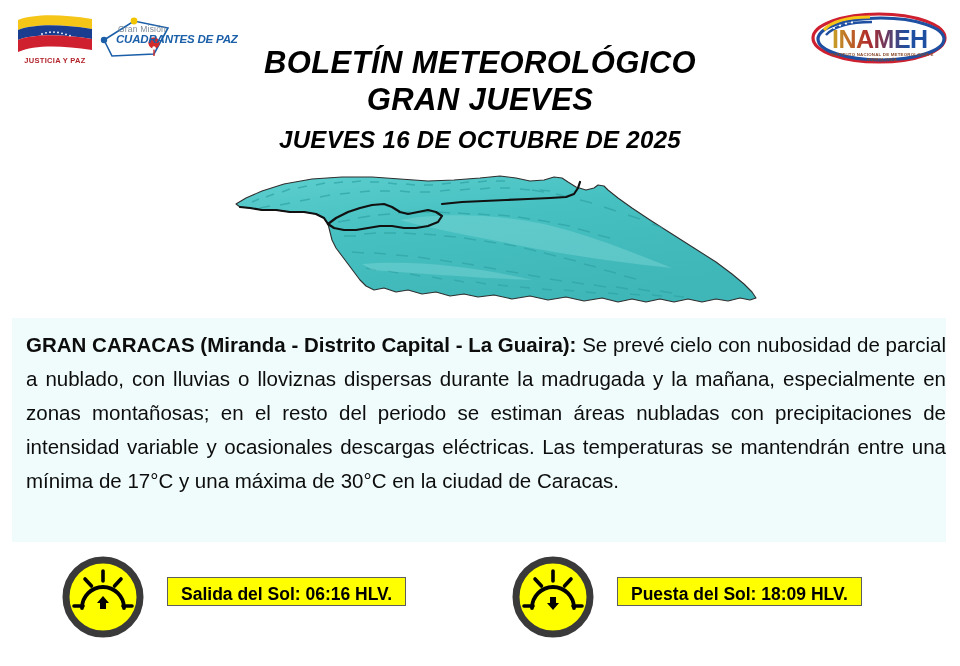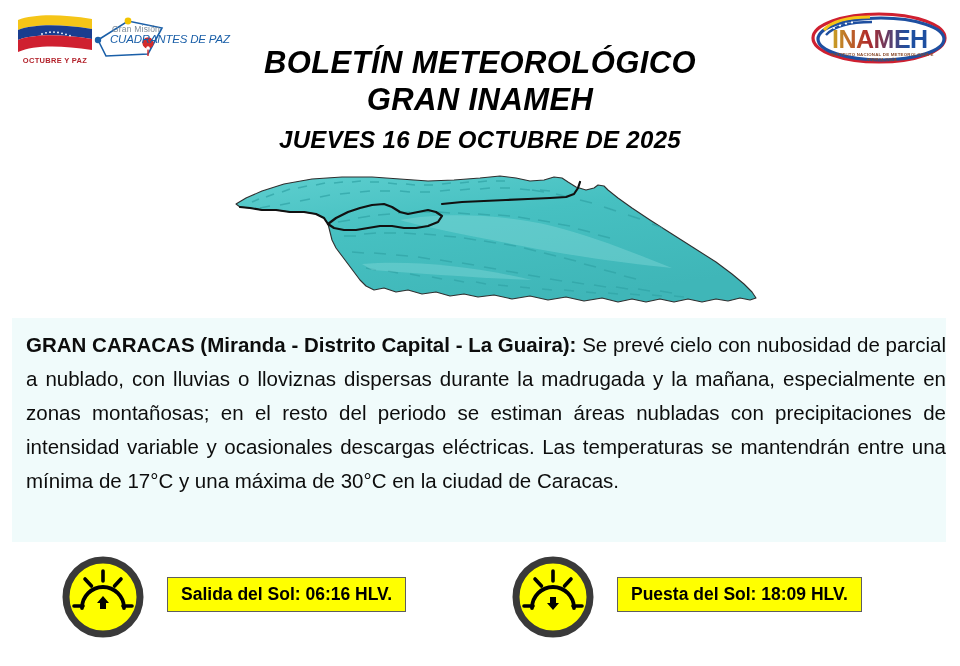--- a/index.html
+++ b/index.html
@@ -43,40 +43,40 @@
     width: 82px;
     text-align: center;
     font-size: 7.5px;
     font-weight: bold;
     letter-spacing: .3px;
     color: #b3232c;
     font-family: "Liberation Sans", sans-serif;
   }
   .cuadrantes {
     position: absolute;
-    left: 72px;
+    left: 78px;
     top: 2px;
     width: 104px;
     height: 56px;
   }
   .cuad-top {
     position: absolute;
     left: 28px;
     top: 10px;
     font-size: 8.5px;
     color: #7d8a96;
     font-family: "Liberation Sans", sans-serif;
     letter-spacing: .2px;
   }
   .cuad-main {
     position: absolute;
     left: 26px;
     top: 19px;
     font-size: 11.5px;
-    font-weight: normal;
+    font-weight: bold;
     font-style: italic;
     color: #1a5fa8;
     letter-spacing: -.2px;
     font-family: "Liberation Sans", sans-serif;
     white-space: nowrap;
   }
 
   .logo-right {
     position: absolute;
     right: 10px;
@@ -187,21 +187,21 @@
     height: 82px;
   }
   .sun-icon svg { display: block; }
 
   .sun-label {
     position: absolute;
     top: 21px;
     background: #ffff00;
     border: 1.5px solid #5e5e5e;
     box-sizing: border-box;
-    height: 35px;
+    height: 29px;
     line-height: 32px;
     padding: 0 13px;
     font-size: 17.5px;
     font-weight: bold;
     color: #000000;
     white-space: nowrap;
     font-family: "Liberation Sans", sans-serif;
   }
   .sun-sunrise .sun-label { left: 105px; }
   .sun-sunset  .sun-label { left: 105px; text-align: center; }
@@ -222,21 +222,21 @@
           <circle cx="30" cy="22.0" r="0.9"></circle>
             <circle cx="34" cy="20.8" r="0.9"></circle>
           <circle cx="38" cy="20.2" r="0.9"></circle>
             <circle cx="42" cy="20.1" r="0.9"></circle>
           <circle cx="46" cy="20.5" r="0.9"></circle>
             <circle cx="50" cy="21.3" r="0.9"></circle>
           <circle cx="54" cy="22.4" r="0.9"></circle>
             <circle cx="58" cy="23.6" r="0.9"></circle>
         </g>
       </svg>
-      <div class="flag-caption">OCTUBRE Y PAZ</div>
+      <div class="flag-caption">JUSTICIA Y PAZ</div>
     </div>
 
     <div class="cuadrantes">
       <svg width="104" height="56" viewBox="0 0 104 56" xmlns="http://www.w3.org/2000/svg" aria-hidden="true">
         <polyline points="14,26 44,7 78,14 64,40 22,42 14,26" fill="none" stroke="#1a5fa8" stroke-width="1.6"></polyline>
         <circle cx="44" cy="7" r="3.4" fill="#f2c400"></circle>
         <circle cx="14" cy="26" r="3.2" fill="#1a5fa8"></circle>
         <path d="M64 34 a5 5 0 1 1 0.01 0 M64 34 l0 8" stroke="#d32b2b" stroke-width="1.4" fill="#d32b2b"></path>
         <circle cx="64" cy="34" r="1.8" fill="#ffffff"></circle>
       </svg>
@@ -257,21 +257,21 @@
         <circle cx="38" cy="15.6" r="1.1"></circle>
           <circle cx="44" cy="14.4" r="1.1"></circle>
       </g>
     </svg>
     <div class="inameh-text">INAMEH</div>
     <div class="inameh-sub">INSTITUTO NACIONAL DE METEOROLOGÍA E HIDROLOGÍA</div>
   </div>
 
   <div class="title-wrap">
     <div class="title-1">BOLETÍN METEOROLÓGICO</div>
-    <div class="title-2">GRAN INAMEH</div>
+    <div class="title-2">GRAN JUEVES</div>
     <div class="title-3">JUEVES 16 DE OCTUBRE DE 2025</div>
   </div>
 
   <div class="map-wrap">
     <svg class="map-svg" viewBox="0 0 528 142" xmlns="http://www.w3.org/2000/svg" aria-hidden="true">
       <defs>
         <linearGradient id="reliefGrad" x1="0" y1="0" x2="0.6" y2="1">
           <stop offset="0%" stop-color="#5ecfcf"></stop>
           <stop offset="45%" stop-color="#46c0c1"></stop>
           <stop offset="100%" stop-color="#3fb6b8"></stop>

